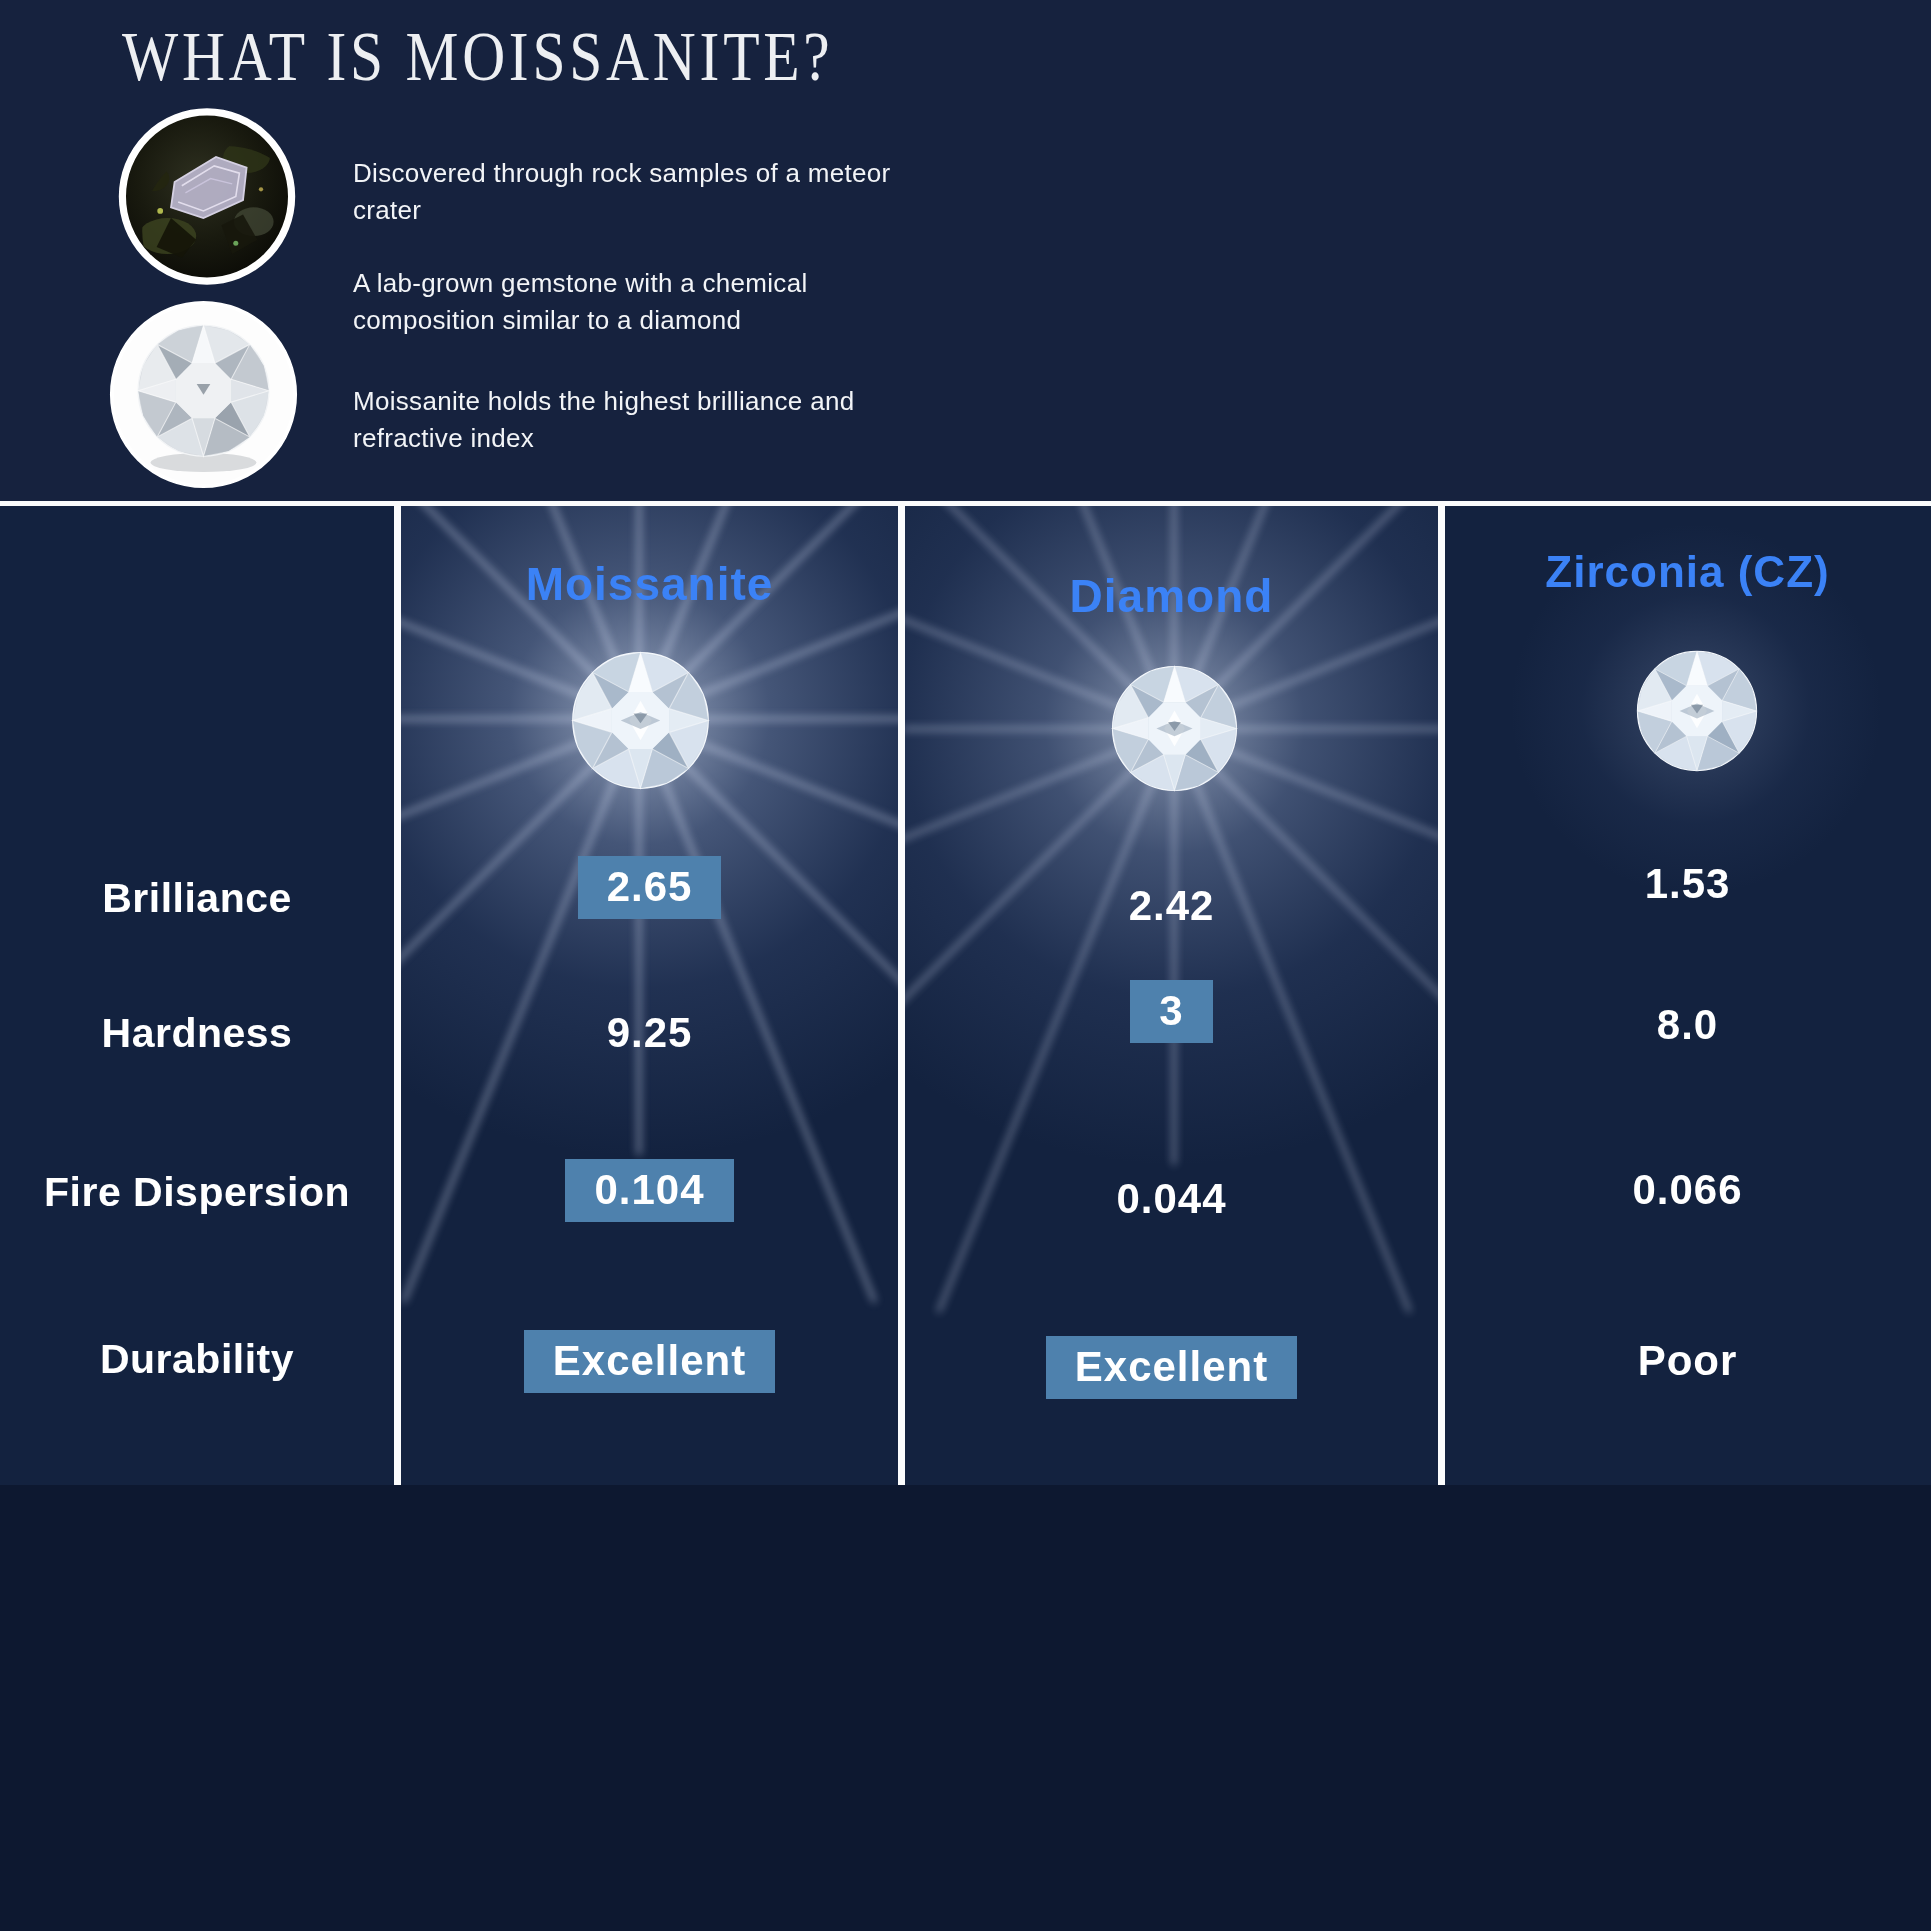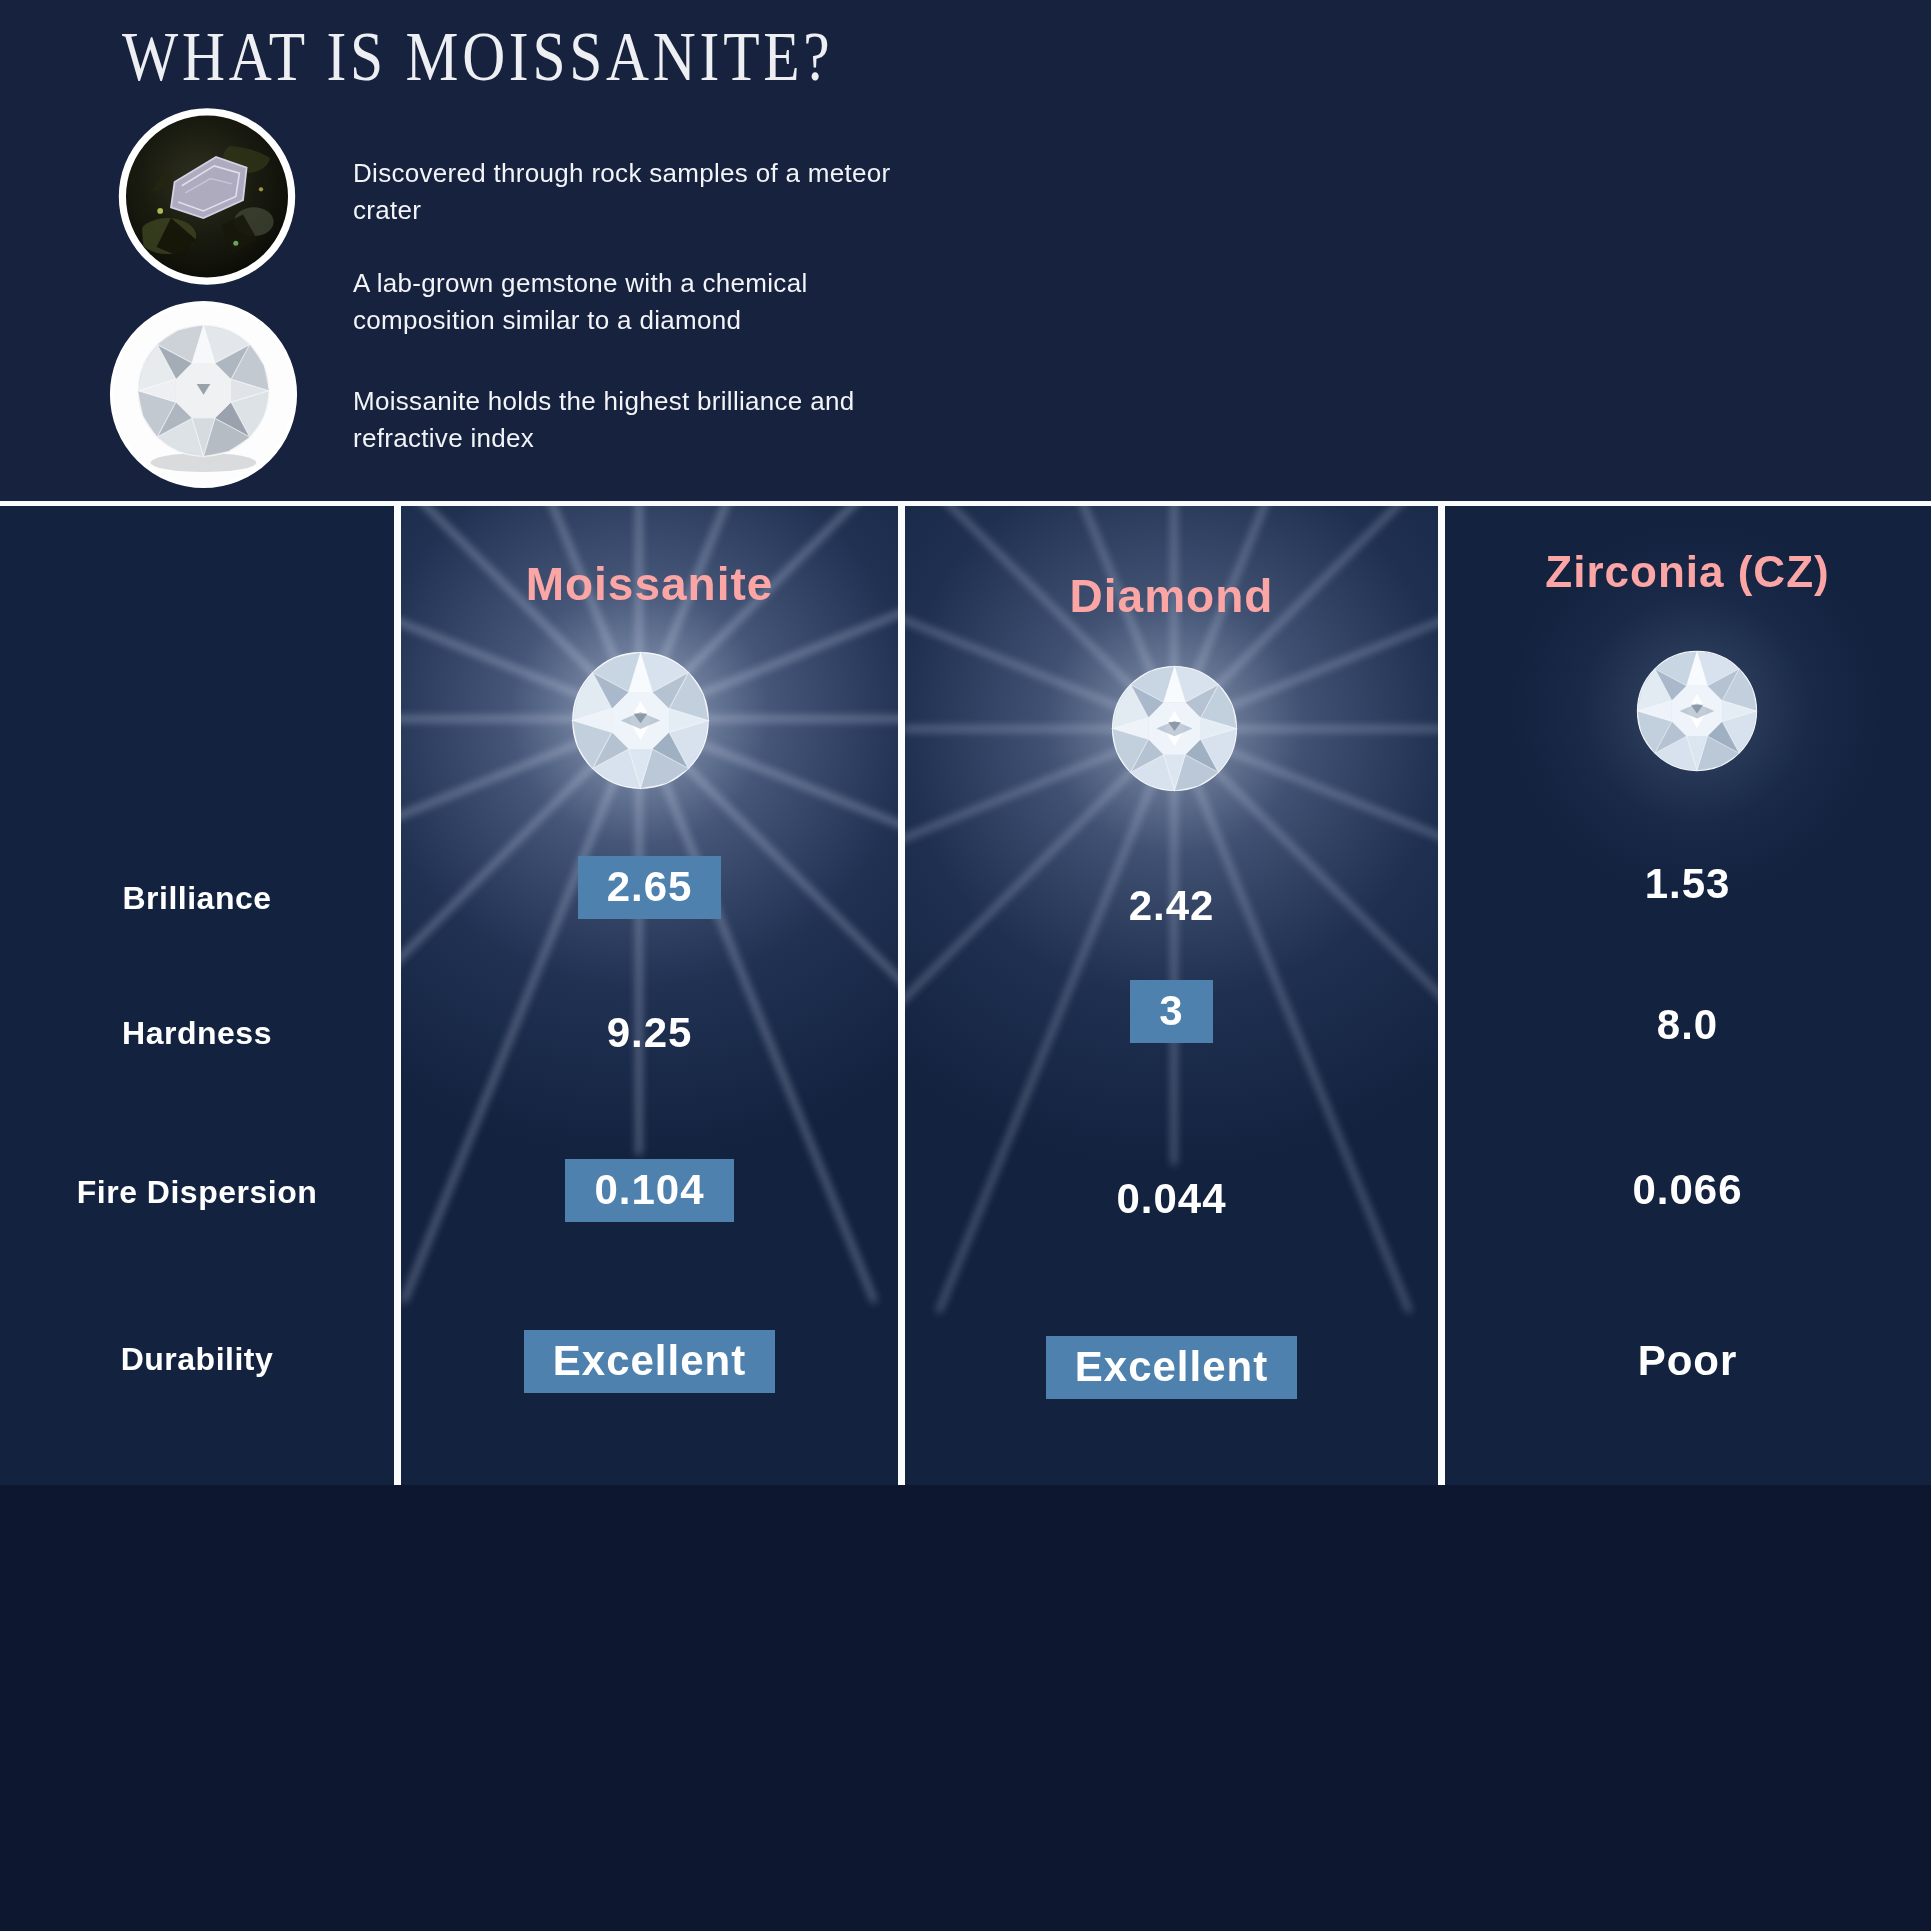--- a/index.html
+++ b/index.html
@@ -41,32 +41,32 @@
     background:radial-gradient(circle,rgba(208,221,246,.68) 0%,rgba(150,170,212,.38) 20%,rgba(88,110,160,.20) 42%,rgba(40,60,105,0) 68%);}
   .halo-m{left:-196px;top:-274px;width:869px;height:966px;}
   .halo-d{left:-165px;top:-265px;width:869px;height:966px;opacity:.9;}
   .halo-z{left:59px;top:10.6px;width:386px;height:386px;opacity:.45;}
   .burst{position:absolute;pointer-events:none;}
   .burst-m{left:-293px;top:-96px;}
   .burst-d{left:-262px;top:-86px;opacity:.85;}
 
   .colname{
     position:absolute;left:0;right:0;text-align:center;
-    font-size:46px;font-weight:bold;letter-spacing:1px;color:#fca5a5;z-index:4;
+    font-size:46px;font-weight:bold;letter-spacing:1px;color:#3b82f6;z-index:4;
   }
   .colname-m{top:51px;} .colname-d{top:63px;} .colname-z{top:41px;font-size:44px;}
 
   .gem{position:absolute;z-index:3;}
 
   .cellrow{position:absolute;left:0;right:0;text-align:center;z-index:4;}
   .val{font-size:42px;font-weight:bold;color:#fff;letter-spacing:1px;line-height:48px;}
   .boxed{display:inline-block;background:#4e81ad;padding:8.7px 29px;line-height:46px;}
   .rowlabel{
     position:absolute;left:0;right:0;text-align:center;z-index:4;
-    font-size:32px;font-weight:bold;color:#fff;letter-spacing:0.5px;line-height:50px;
+    font-size:41px;font-weight:bold;color:#fff;letter-spacing:0.5px;line-height:50px;
   }
   
   .rl-1{top:367px;} .rl-2{top:502px;} .rl-3{top:661px;} .rl-4{top:828px;}
   
   .m-1{top:350px;} .m-2{top:503px;} .m-3{top:653px;} .m-4{top:824px;}
   
   .d-1{top:376px;} .d-2{top:474px;} .d-3{top:669px;} .d-4{top:830px;}
   
   .z-1{top:354px;} .z-2{top:495px;} .z-3{top:660px;} .z-4{top:831px;}
 </style>

